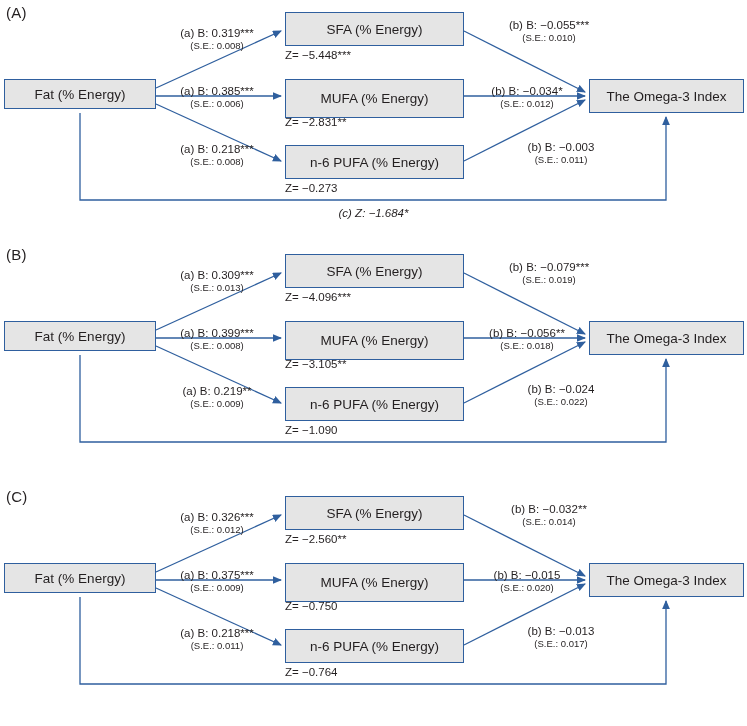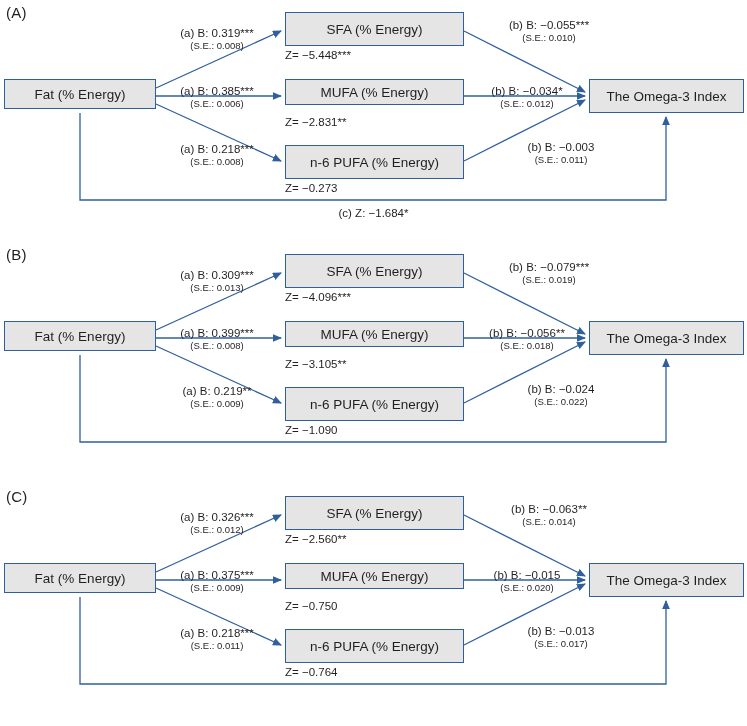--- a/index.html
+++ b/index.html
@@ -50,21 +50,21 @@
     border: 1.2px solid #2f5f9e;
     display: flex;
     align-items: center;
     justify-content: center;
     font-size: 13.5px;
     color: #231f20;
     white-space: nowrap;
   }
   .node-fat    { left: 4px;   top: 79px;  width: 152px; height: 30px; }
   .node-sfa    { left: 285px; top: 12px;  width: 179px; height: 34px; }
-  .node-mufa   { left: 285px; top: 79px;  width: 179px; height: 26px; }
+  .node-mufa   { left: 285px; top: 79px;  width: 179px; height: 39px; }
   .node-pufa   { left: 285px; top: 145px; width: 179px; height: 34px; }
   .node-out    { left: 589px; top: 79px;  width: 155px; height: 34px; }
 
   
   .zlabel {
     position: absolute;
     width: 179px;
     left: 285px;
     font-size: 11.5px;
     color: #231f20;
@@ -102,20 +102,21 @@
 
   .lbl-c {
     position: absolute;
     left: 0;
     top: 207px;
     width: 747px;
     text-align: center;
     font-size: 11.5px;
     color: #231f20;
     white-space: nowrap;
+    font-style: italic;
   }
 </style>
 </head>
 <body>
 
 <div class="panel" id="panel-A">
   <div class="panel-label">(A)</div>
 
   <svg class="svg-layer" viewBox="0 0 747 242">
     <defs>
@@ -268,21 +269,21 @@
   <div class="edgelabel lbl-a2">
     <span class="b">(a) B: 0.375***</span>
     <span class="se">(S.E.: 0.009)</span>
   </div>
   <div class="edgelabel lbl-a3">
     <span class="b">(a) B: 0.218***</span>
     <span class="se">(S.E.: 0.011)</span>
   </div>
 
   <div class="edgelabel lbl-b1">
-    <span class="b">(b) B: −0.063**</span>
+    <span class="b">(b) B: −0.032**</span>
     <span class="se">(S.E.: 0.014)</span>
   </div>
   <div class="edgelabel lbl-b2">
     <span class="b">(b) B: −0.015</span>
     <span class="se">(S.E.: 0.020)</span>
   </div>
   <div class="edgelabel lbl-b3">
     <span class="b">(b) B: −0.013</span>
     <span class="se">(S.E.: 0.017)</span>
   </div>

